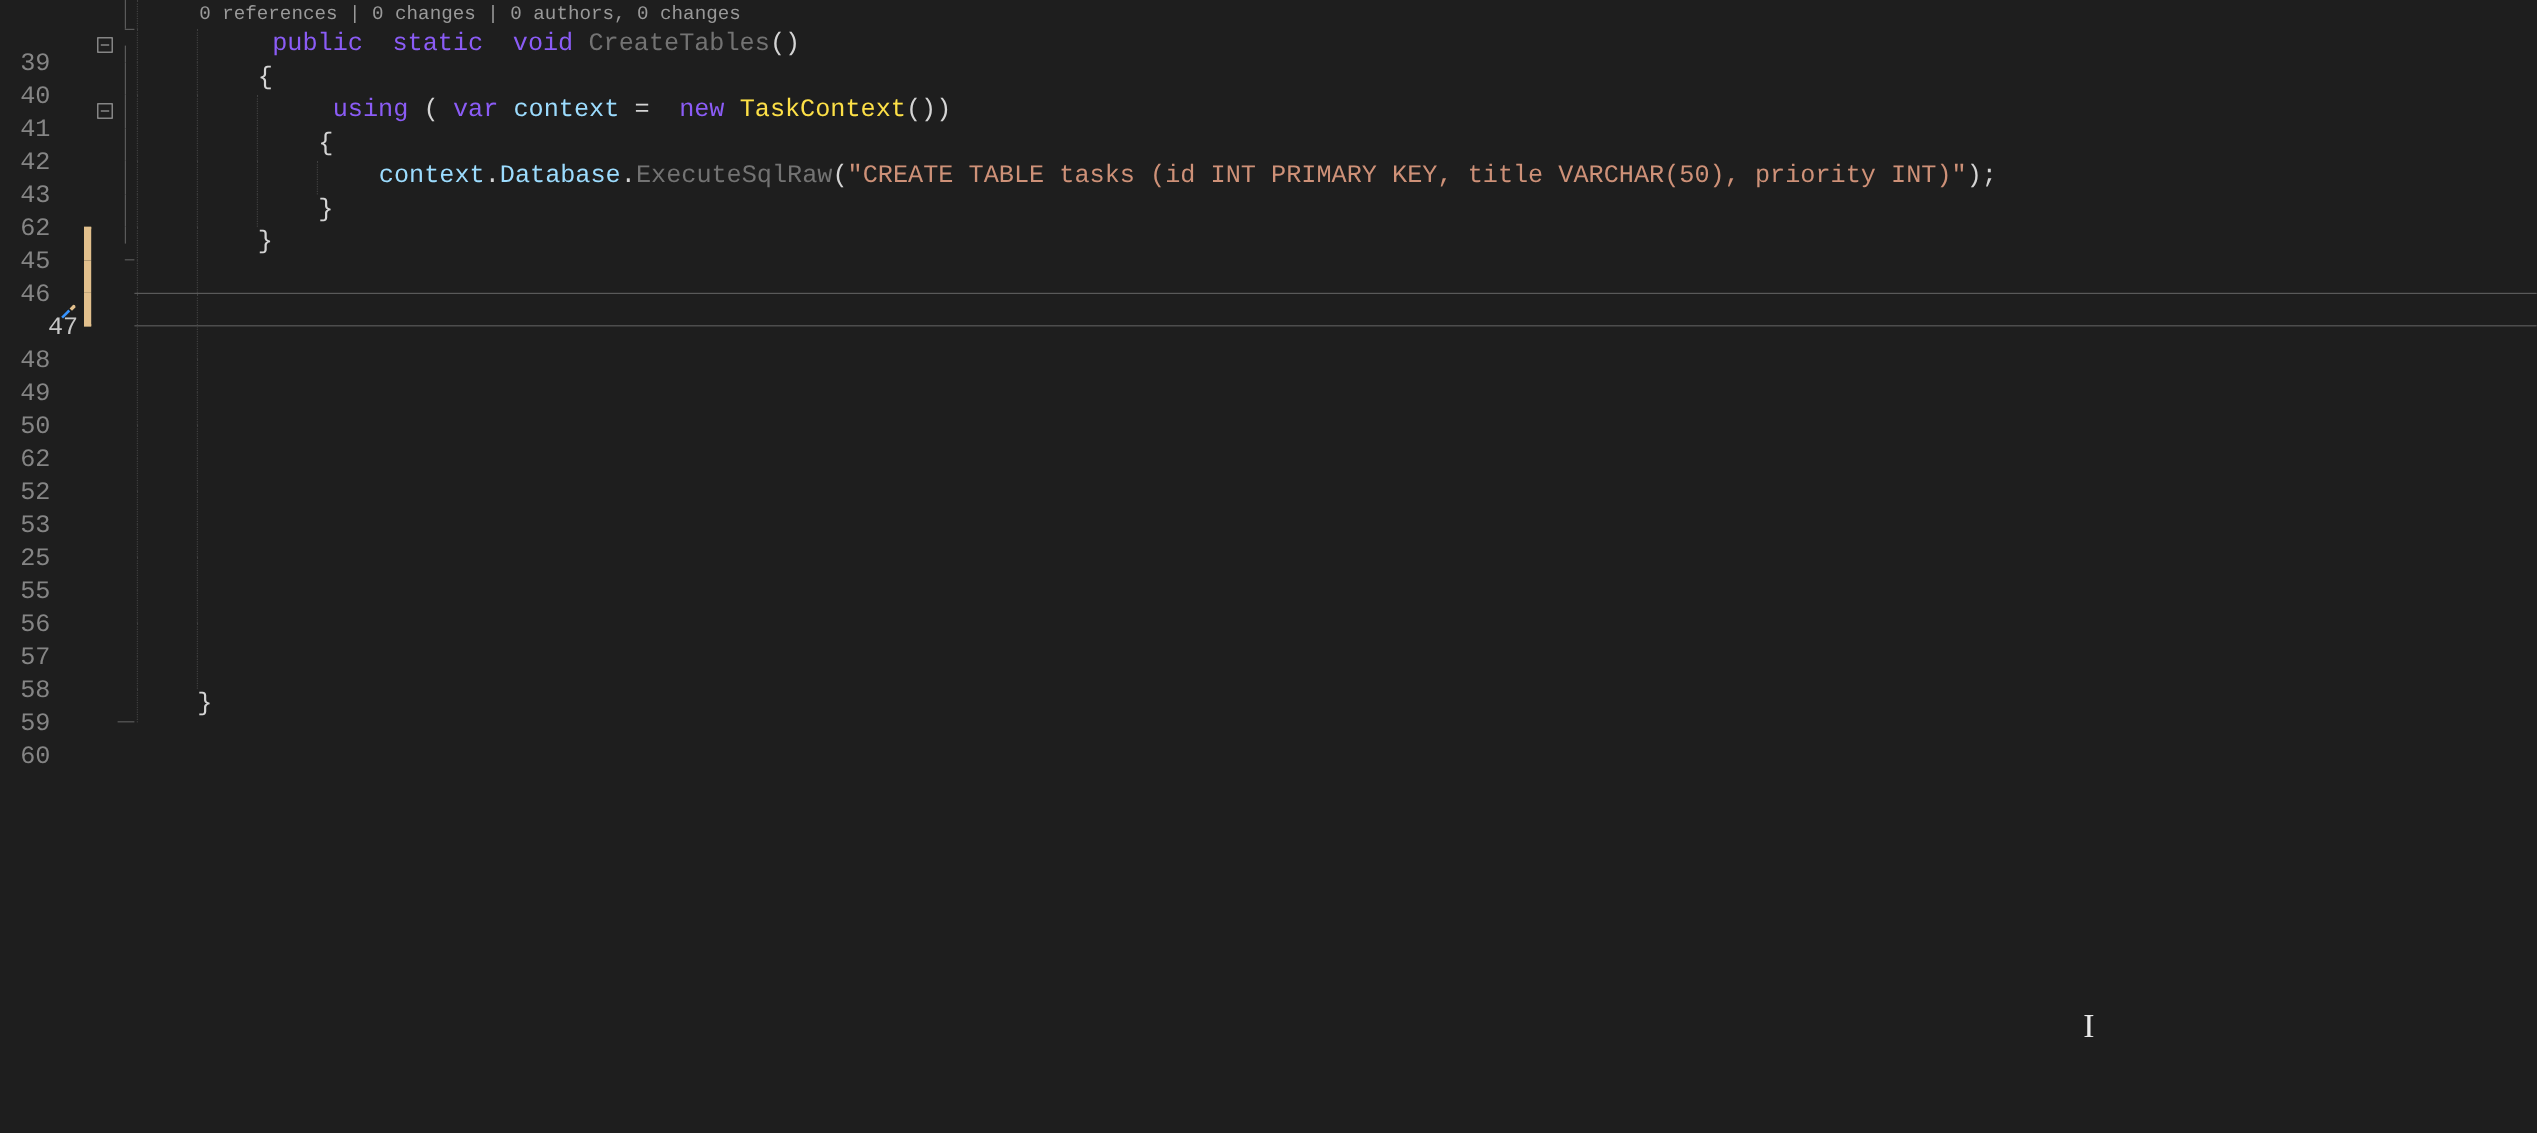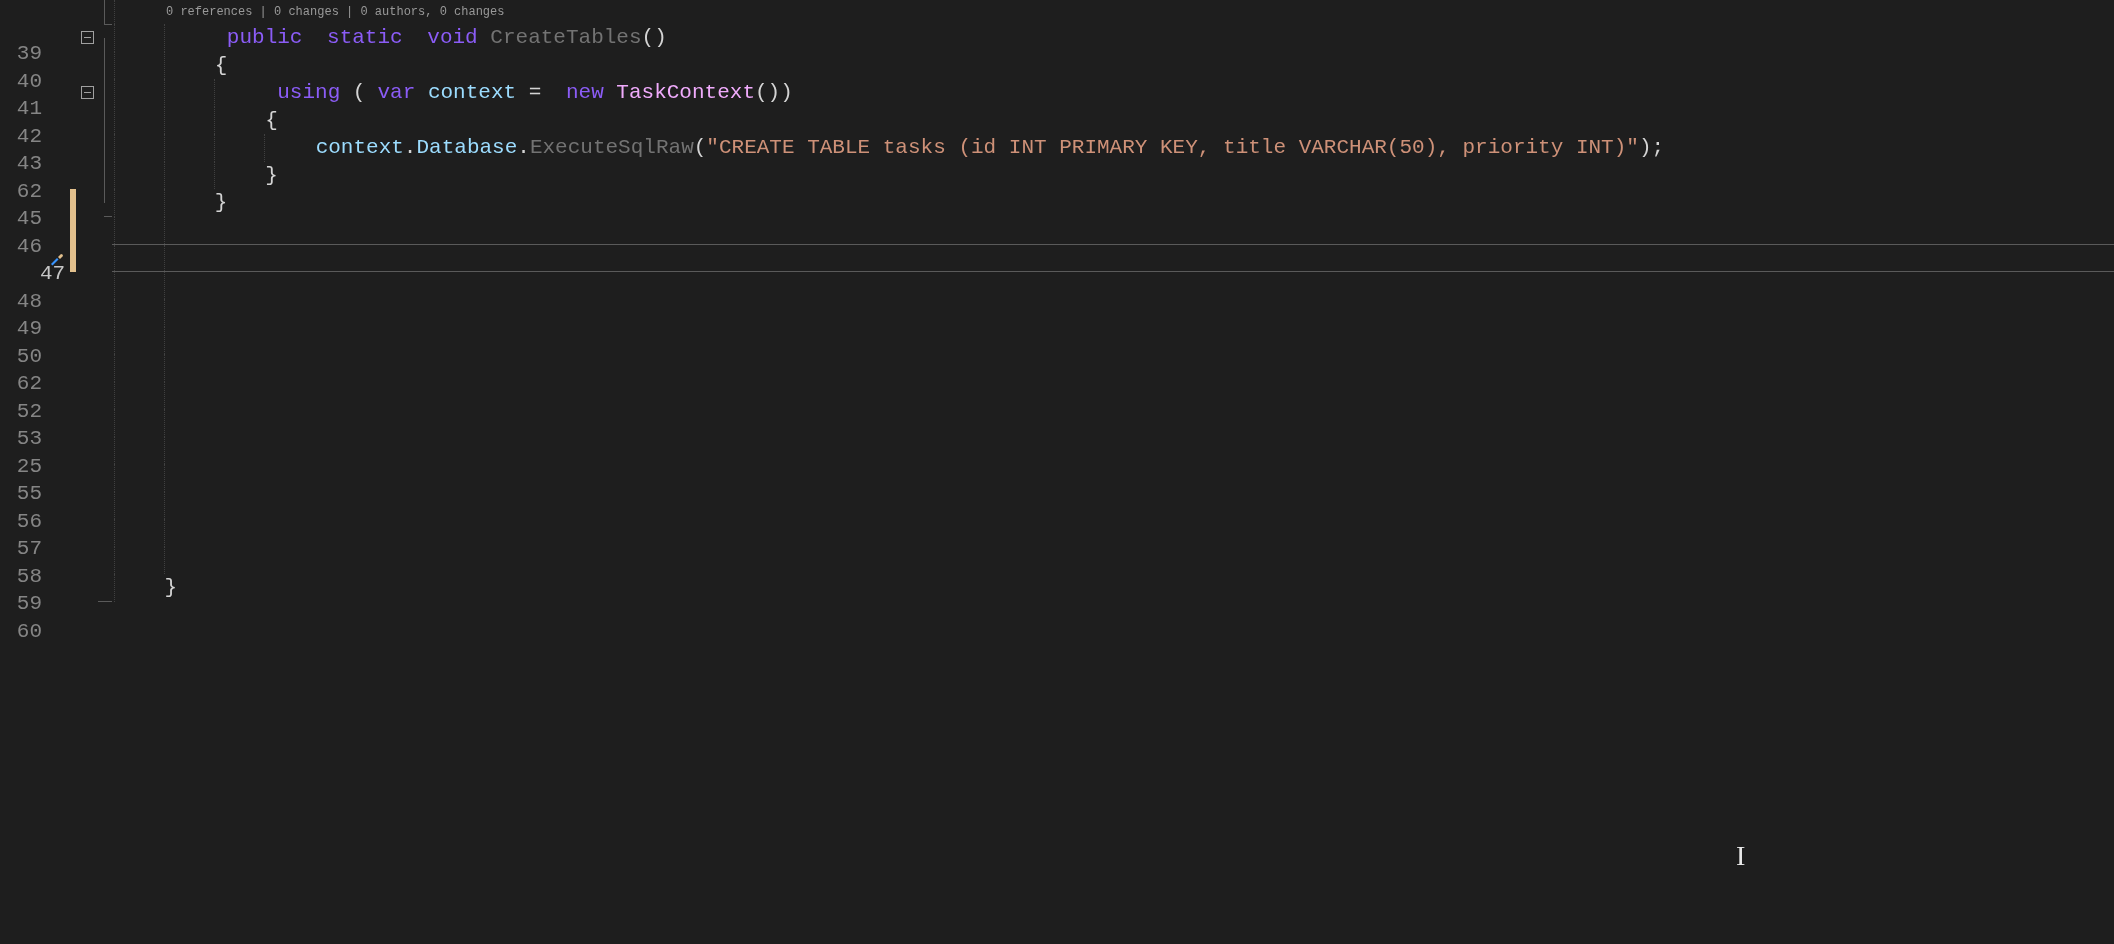--- a/index.html
+++ b/index.html
@@ -120,41 +120,41 @@
   .code-row {
     height: 27.5px;
     display: flex;
     align-items: center;
     white-space: pre;
     padding-left: 2px;
     position: relative;
   }
   .code-row.codelens {
     height: 24px;
-    font-size: 12px;
+    font-size: 16px;
     color: #999999;
   }
   .code-row.current {
     border-top: 1px solid #5a5a5a;
     border-bottom: 1px solid #5a5a5a;
   }
   .indent-guide {
     position: absolute;
     top: 0;
     bottom: 0;
     border-left: 1px dotted #404040;
   }
   .ig1 { left: 2px; }
   .ig2 { left: 52px; }
   .ig3 { left: 102px; }
   .ig4 { left: 152px; }
 
   
   .kw { color: #8b5cf6; margin-left: 12px; }
-  .type { color: #f0abfc; }
+  .type { color: #fde047; }
   .fn { color: #737373; }
   .var { color: #9cdcfe; }
   .str { color: #ce9178; }
   .pn { color: #d4d4d4; }
   .op { color: #d4d4d4; }
   .underline { text-decoration-color: #569cd670; }
 
   .screwdriver-icon {
     width: 16px;
     height: 16px;

